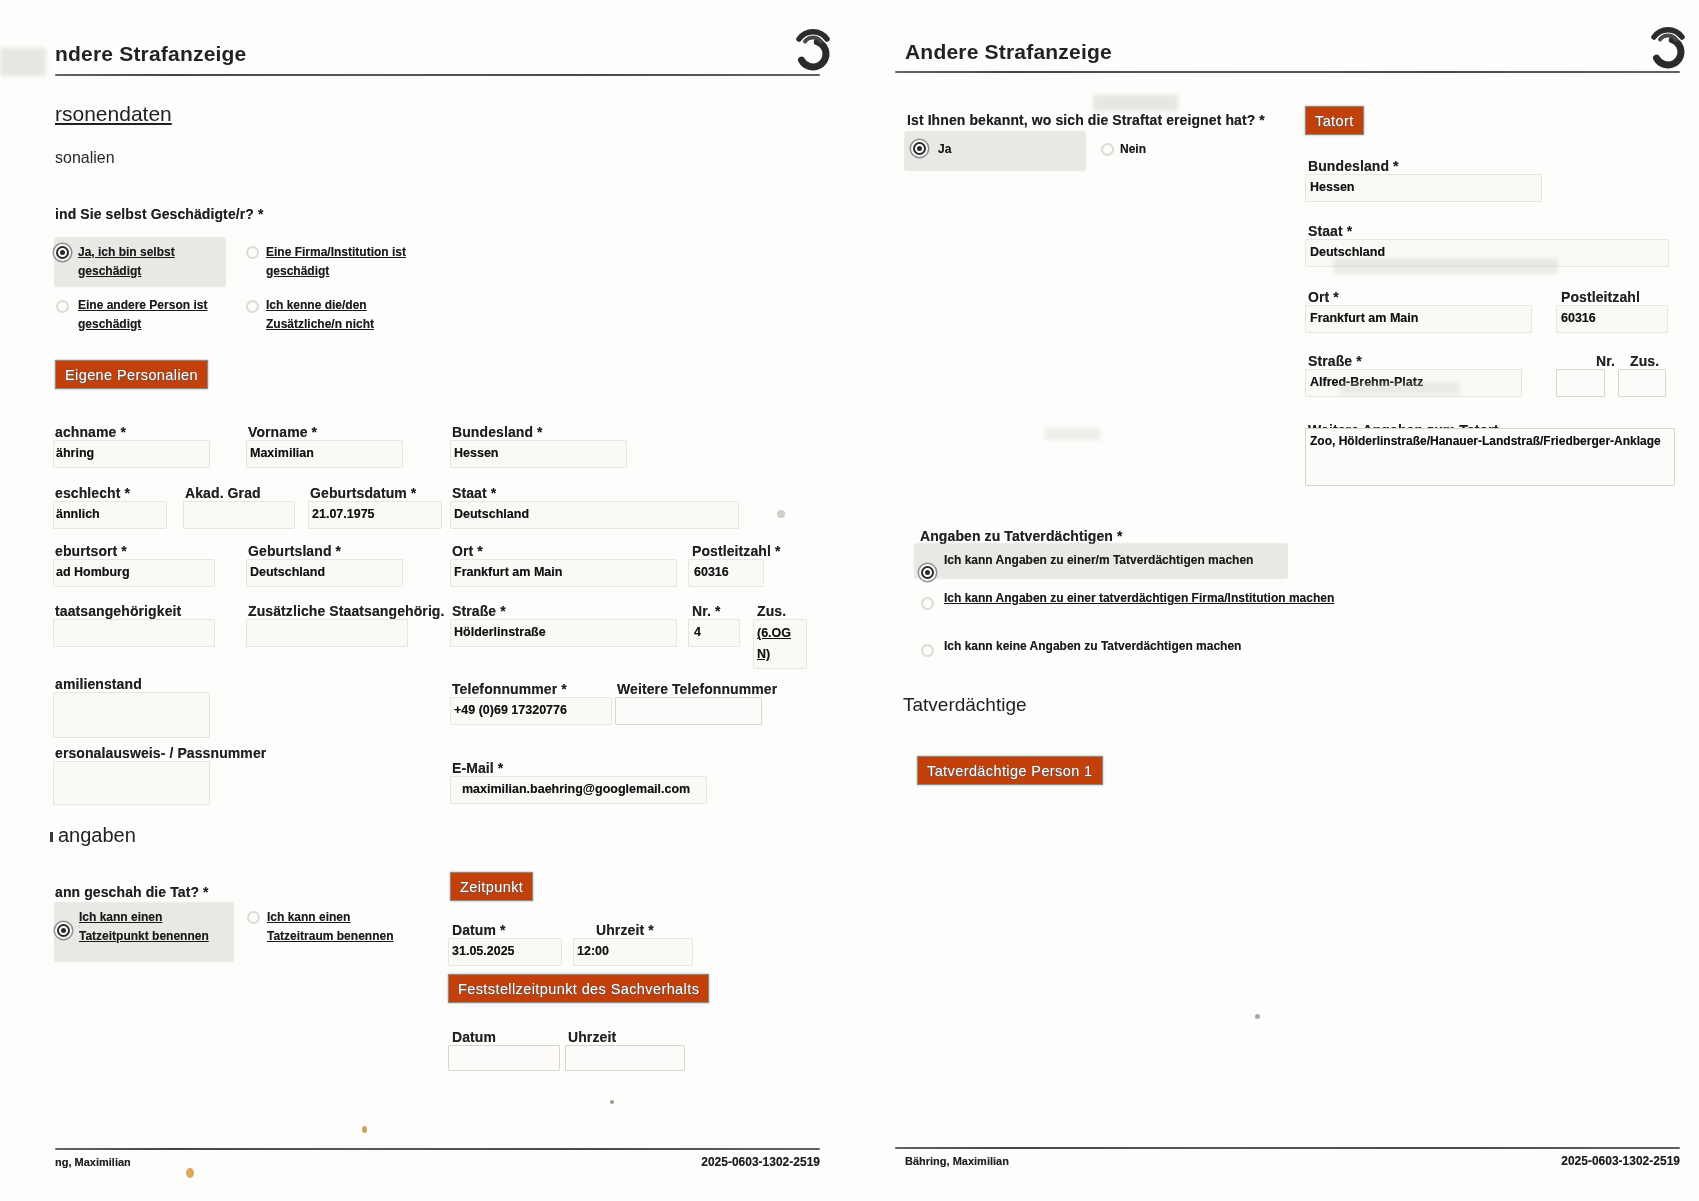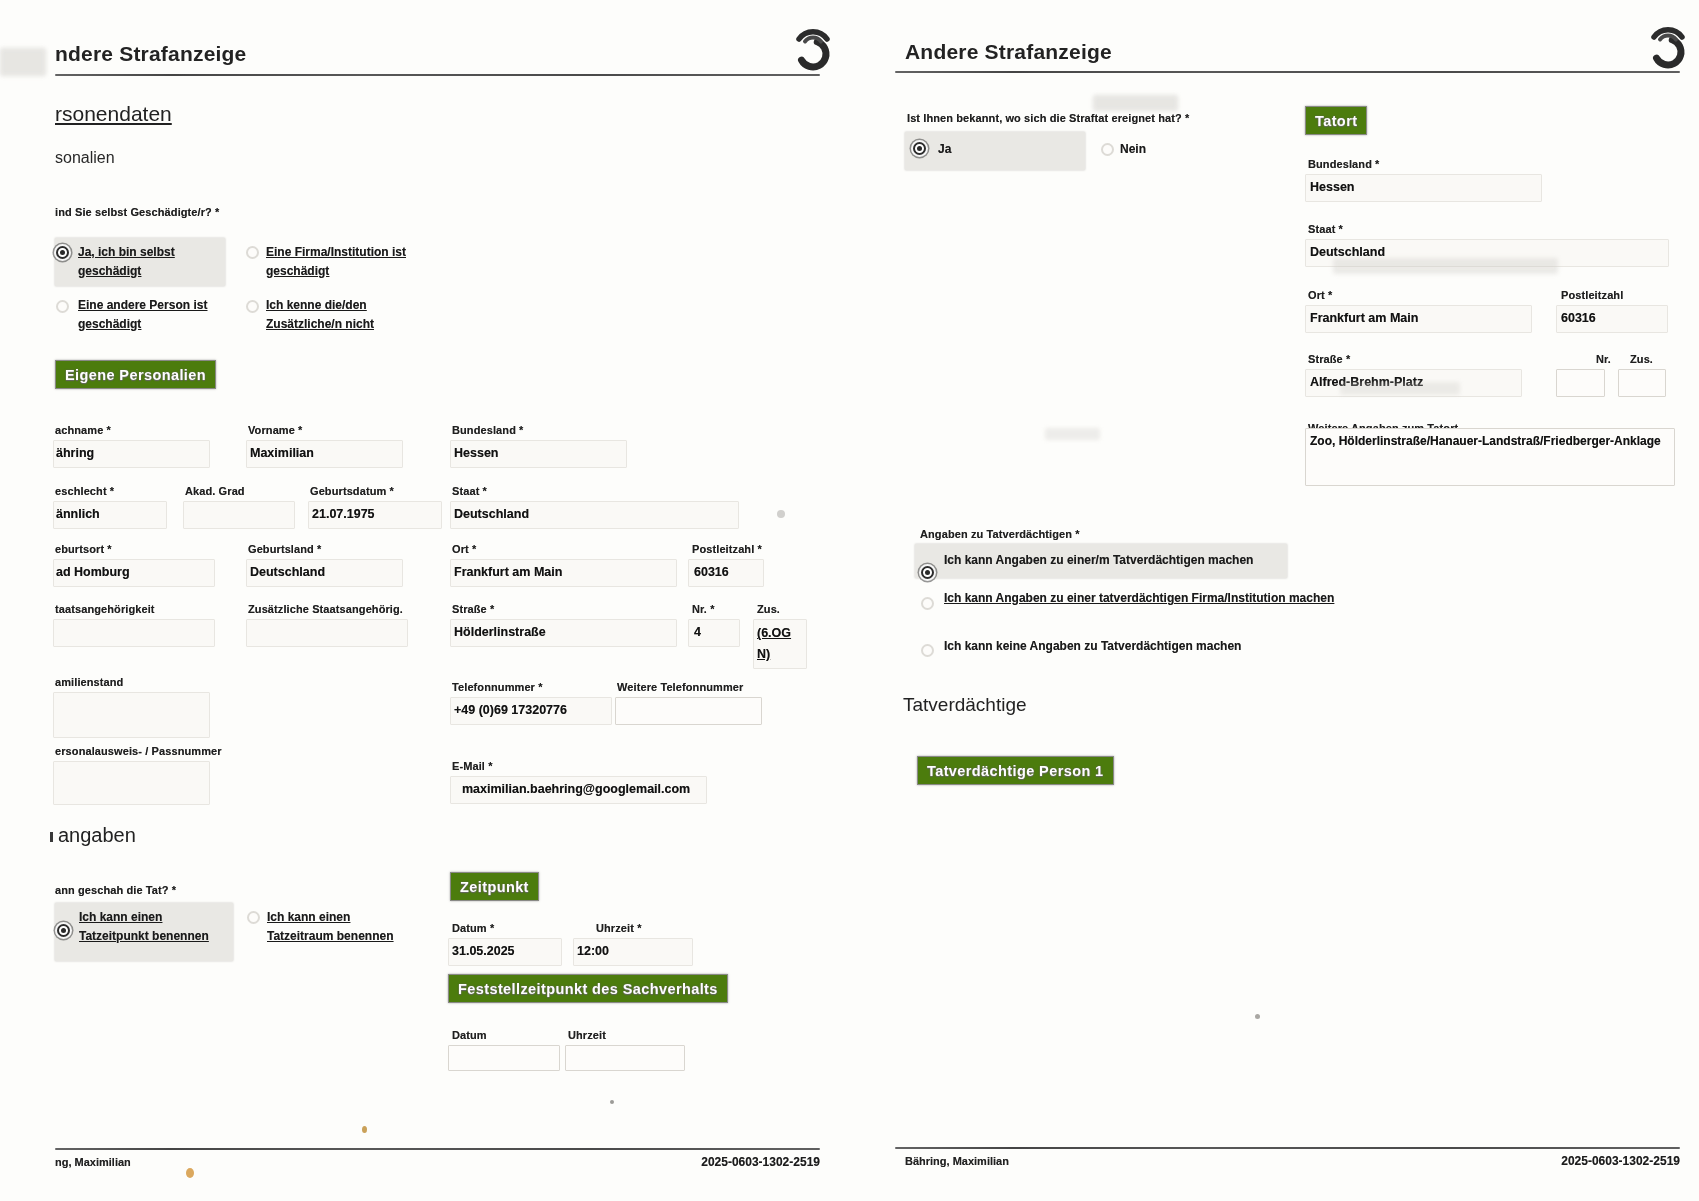--- a/index.html
+++ b/index.html
@@ -11,28 +11,28 @@
   }
   .page{position:absolute;top:0;height:1201px;filter:blur(0.22px) contrast(1.02);}
   #page-left{left:0;width:850px;}
   #page-right{left:855px;width:844px;}
   .abs{position:absolute;}
   .title{font-size:21px;font-weight:800;letter-spacing:.2px;color:#252525;white-space:nowrap;}
   .rule{height:2px;background:linear-gradient(90deg,#4a4a4a,#262626 15%,#3c3c3c 40%,#2b2b2b 70%,#444 95%);opacity:.85;border-radius:1px;}
   .h1{font-size:21px;font-weight:500;color:#242424;white-space:nowrap;}
   .h2{font-size:16px;font-weight:500;color:#2a2a2a;white-space:nowrap;}
   .h3{font-size:19px;font-weight:500;color:#242424;white-space:nowrap;}
-  .lab{font-size:11px;font-weight:700;color:#222;letter-spacing:.1px;white-space:nowrap;text-shadow:0 0 .4px rgba(25,25,25,.5);}
+  .lab{font-size:14px;font-weight:700;color:#222;letter-spacing:.1px;white-space:nowrap;text-shadow:0 0 .4px rgba(25,25,25,.5);}
   .val{font-size:12.5px;font-weight:700;color:#141414;white-space:nowrap;text-shadow:0 0 .4px rgba(20,20,20,.5);}
   .wrapval{white-space:normal;line-height:1.55;text-decoration:underline;}
   .ibox{border:1px solid #e6e4df;background:#f8f7f4;border-radius:1px;}
   .ibox.strong{border-color:#d7d4ce;background:#fbfaf8;}
   .sechead{
-    background:#4d7c0f;color:#fcfcfc;border:1px solid #898986;
-    font-size:14.5px;font-weight:700;letter-spacing:.4px;
+    background:#c2410c;color:#fcfcfc;border:1px solid #898986;
+    font-size:14.5px;font-weight:400;letter-spacing:.4px;
     padding:6px 9px 5px;white-space:nowrap;
     text-shadow:0 0 2px #5d5d5b,0 1px 1px #6a6a68;
     box-shadow:0 0 2px rgba(90,90,90,.5);
   }
   .hl{background:#e7e6e2;box-shadow:0 0 2px rgba(190,188,183,.8);}
   .opt{font-size:12px;font-weight:700;color:#1c1c1c;line-height:1.55;text-shadow:0 0 .4px rgba(25,25,25,.45);}
   .radio{width:13px;height:13px;border-radius:50%;box-sizing:border-box;}
   .radio.on{border:2px solid #2e2e2e;box-shadow:0 0 0 2px rgba(255,255,255,.9),0 0 0 3.5px rgba(70,70,70,.55);background:#fff;position:relative;}
   .radio.on::after{content:"";position:absolute;left:50%;top:50%;width:5px;height:5px;margin:-2.5px 0 0 -2.5px;border-radius:50%;background:#2b2b2b;}
   .radio.off{border:2px solid #dbd9d4;background:#fbfaf8;}

